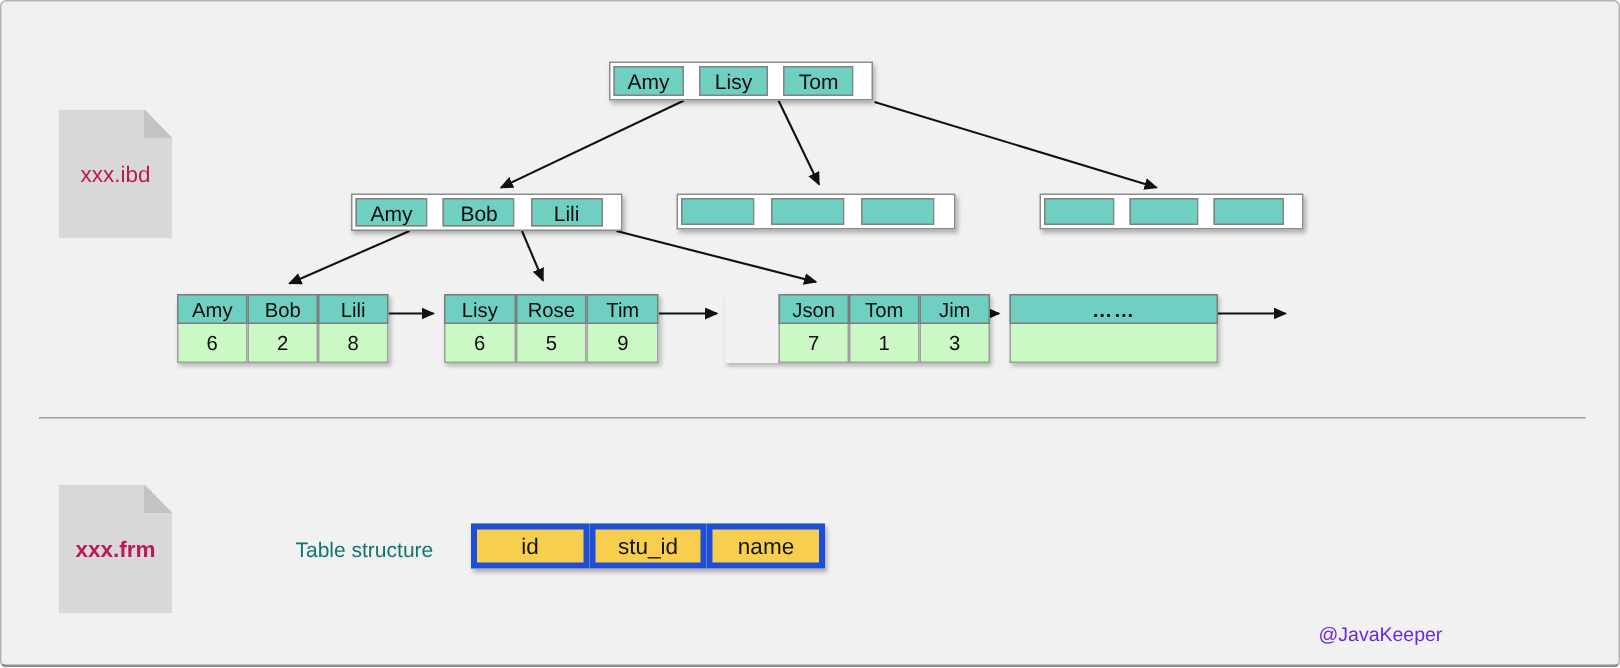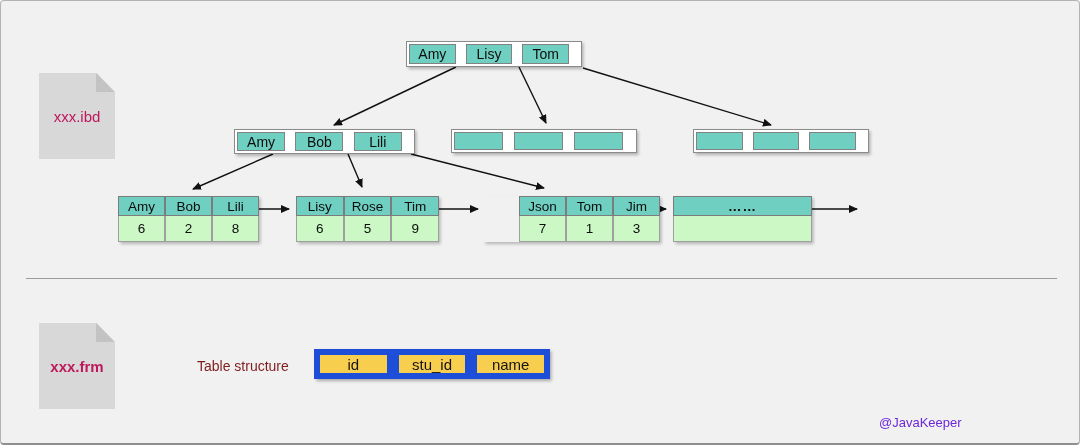--- a/index.html
+++ b/index.html
@@ -45,27 +45,27 @@
   }
   .file .fold{
     position:absolute;right:0;top:0;width:19px;height:19px;background:#c3c3c3;
     clip-path:polygon(0 0,100% 100%,0 100%);
   }
   .file .flabel{font-size:15px;color:#be185d;position:relative;}
 
   .divider{position:absolute;left:25px;top:277px;width:1031px;height:1px;background:#9b9b9b;}
 
   
-  .tslabel{position:absolute;left:196px;top:357px;font-size:14px;color:#7f1d1d;}
+  .tslabel{position:absolute;left:196px;top:357px;font-size:14px;color:#0f766e;}
   .ytable{
     position:absolute;left:313px;top:348px;width:236px;height:30px;display:flex;
     box-shadow:1.5px 2px 3px rgba(0,0,0,.3);
   }
   .ycell{
-    flex:1 1 0;background:#F7CE4E;border:6px solid #1d4ed8;
+    flex:1 1 0;background:#F7CE4E;border:4px solid #1d4ed8;
     display:flex;align-items:center;justify-content:center;font-size:15px;color:#141414;
   }
 
   .watermark{position:absolute;left:878px;top:414px;font-size:13px;color:#6d28d9;}
 </style>
 </head>
 <body>
 
 <div class="canvas">
 

